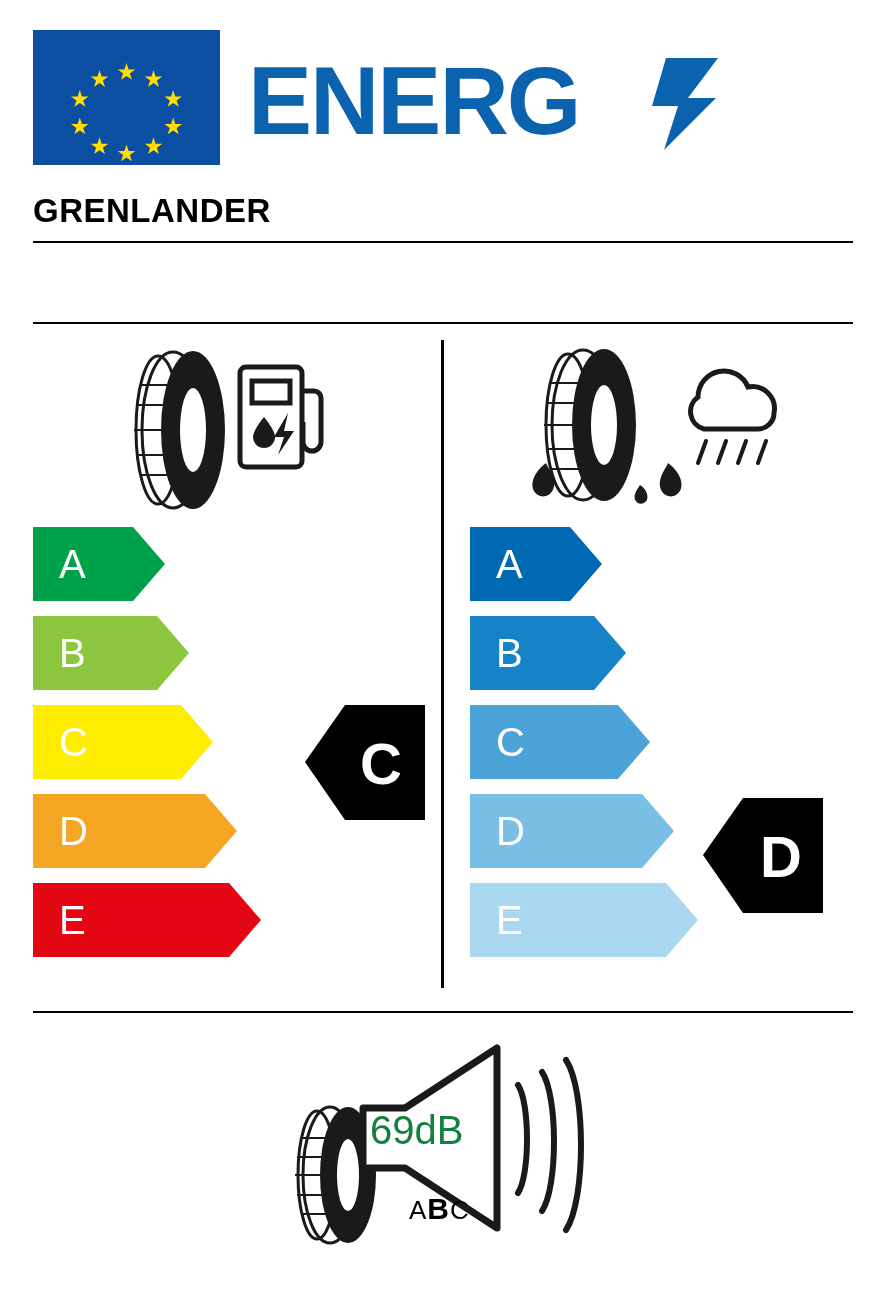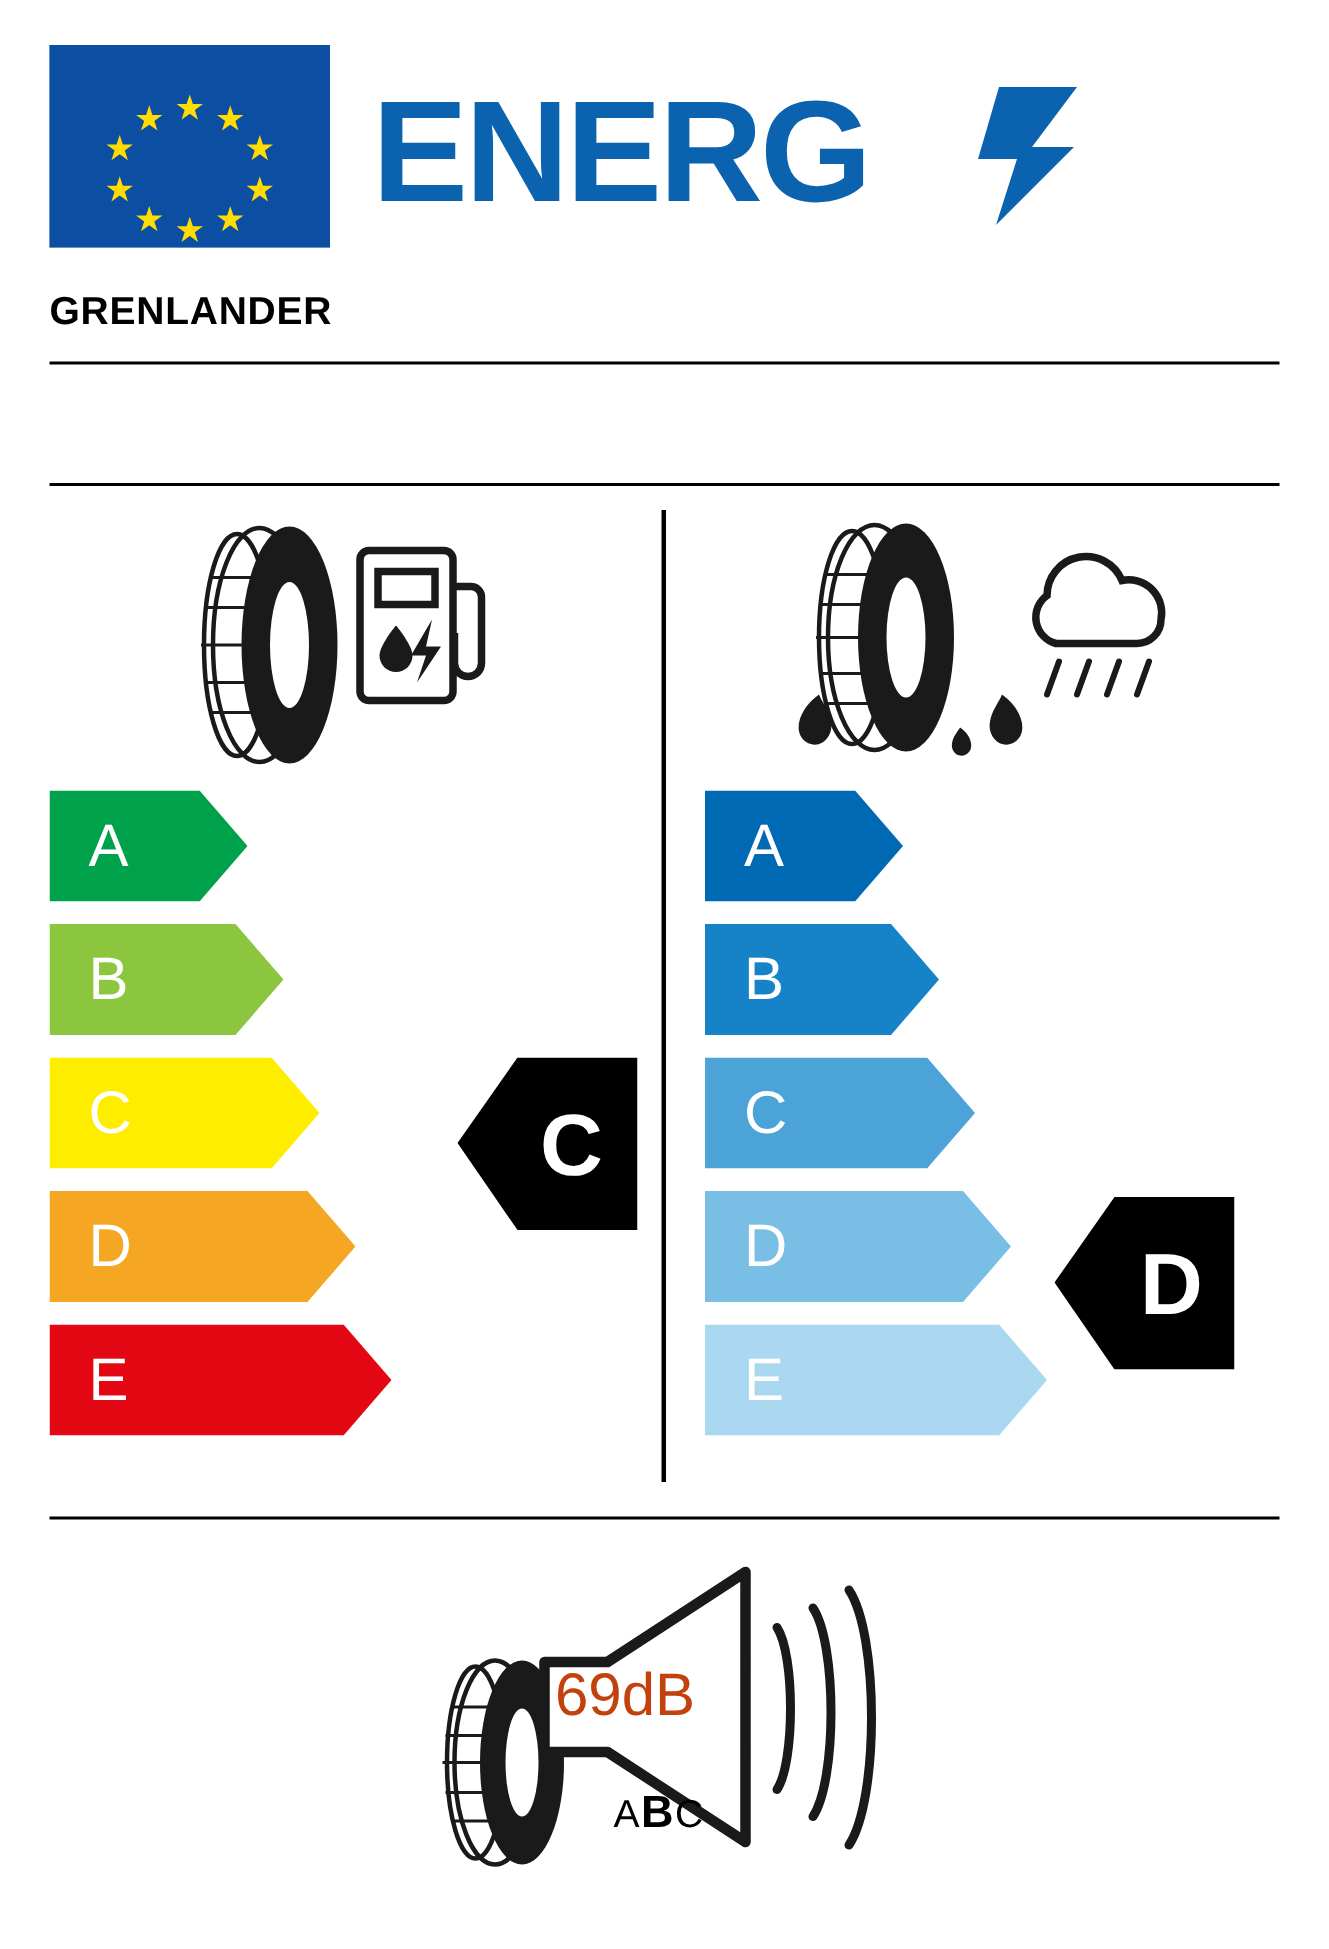--- a/index.html
+++ b/index.html
@@ -46,21 +46,21 @@
     top: 28px;
     height: 90px;
   }
   .energ-word svg { display: block; }
 
   
   .brand {
     position: absolute;
     left: 33px;
     top: 192px;
-    font-size: 26px;
+    font-size: 33px;
     font-weight: bold;
     letter-spacing: 0.5px;
     color: #000;
   }
 
   .rule {
     position: absolute;
     left: 33px;
     width: 820px;
     height: 2px;
@@ -151,21 +151,21 @@
   .result-wet { left: 703px; top: 798px; width: 120px; height: 115px; }
   .result-wet .result-letter { left: 57px; top: 30px; }
 
   
   .noise-db {
     position: absolute;
     left: 370px;
     top: 1108px;
     font-size: 40px;
     font-weight: normal;
-    color: #c2410c;
+    color: #15803d;
     text-align: center;
   }
   .noise-classes {
     position: absolute;
     left: 409px;
     top: 1192px;
     font-size: 26px;
     color: #000;
     letter-spacing: 1px;
   }

